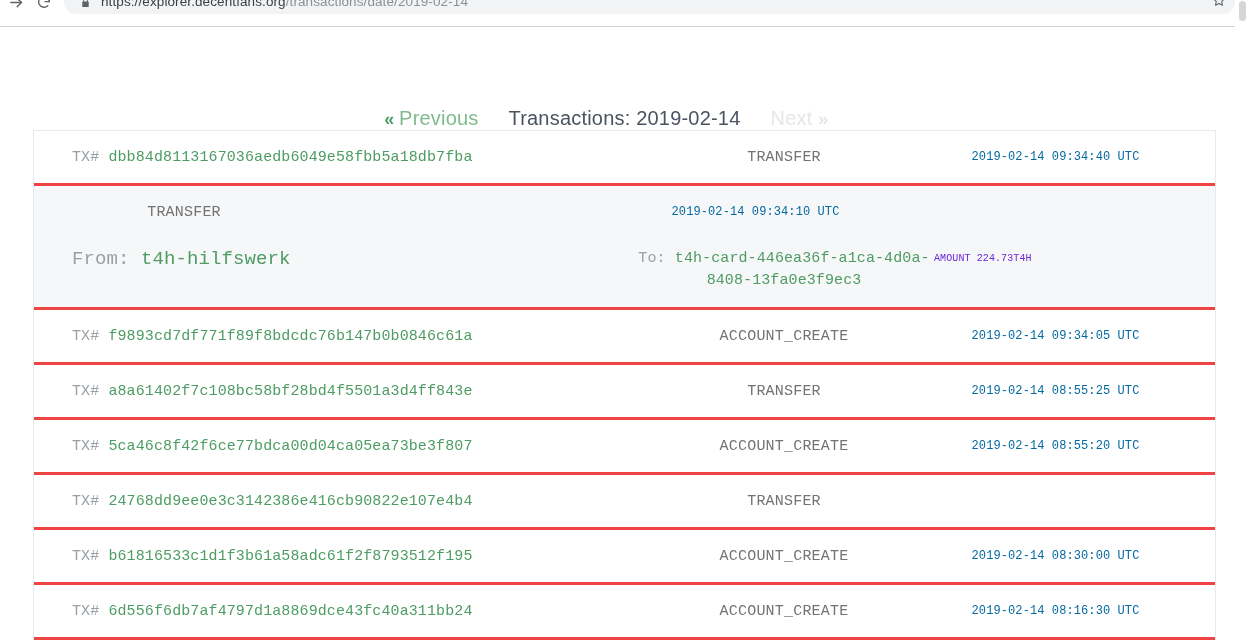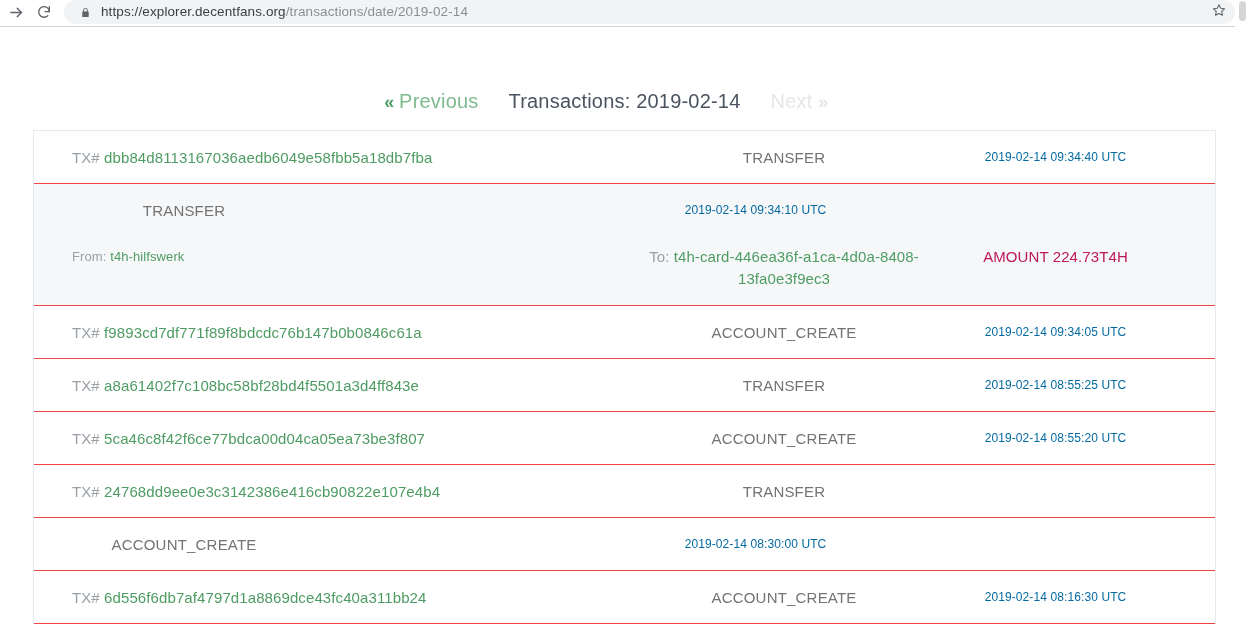--- a/index.html
+++ b/index.html
@@ -10,21 +10,21 @@
     font-family: "Liberation Sans", sans-serif;
     overflow: hidden;
   }
 
   
   .browser-toolbar {
     position: relative;
     height: 27px;
     background: #ffffff;
     display: flex;
-    align-items: flex-start;
+    align-items: flex-end;
     padding: 0 8px 12px 2px;
     border-bottom: 1px solid #cfd2d4;
   }
   .nav-btn {
     width: 28px;
     height: 24px;
     display: flex;
     align-items: center;
     justify-content: center;
     flex: 0 0 auto;
@@ -96,21 +96,21 @@
   .page {
     position: relative;
     width: 1249px;
     height: 615px;
     background: #ffffff;
     overflow: hidden;
   }
 
   .page-header {
     display: flex;
-    align-items: flex-start;
+    align-items: flex-end;
     justify-content: center;
     padding-top: 63px;
     height: 103px;
   }
   .pager-link {
     font-size: 20px;
     color: #7fba8e;
     white-space: nowrap;
     letter-spacing: 0.2px;
   }
@@ -139,22 +139,23 @@
 
   .tx-table {
     margin: 0 33px 0 33px;
     width: 1183px;
     border: 1px solid #e7e9ec;
     border-bottom: none;
     background: #ffffff;
   }
 
   .tx-row {
-    border-bottom: 1px solid #ef4444;
+    border-bottom: 3px solid #ef4444;
     padding: 0;
+    font-family: Liberation Mono, monospace;
   }
   .tx-row.alt { background: #f6f7f8; }
 
   .tx-line {
     display: flex;
     align-items: center;
     height: 52px;
   }
   .tx-line.detail { height: 69px; align-items: flex-start; padding-top: 10px; }
 
@@ -182,37 +183,36 @@
     padding-right: 38px;
     font-size: 12px;
     color: #0369a1;
     letter-spacing: 0.1px;
     white-space: nowrap;
   }
 
   .detail-from {
     flex: 0 0 600px;
     padding-left: 38px;
-    font-size: 13px;
+    font-size: 19px;
     letter-spacing: 0.1px;
     line-height: 22px;
   }
   .detail-to {
     flex: 0 0 300px;
     text-align: center;
     font-size: 15px;
     letter-spacing: 0.1px;
     line-height: 22px;
   }
   .detail-amount {
     flex: 1 1 auto;
-    text-align: center;
     padding-right: 38px;
-    font-size: 15px;
-    color: #be185d;
+    font-size: 10px;
+    color: #6d28d9;
     letter-spacing: 0.1px;
     line-height: 22px;
   }
 </style>
 </head>
 <body>
 
 <div class="browser-toolbar">
 
   <div class="nav-btn">
@@ -310,20 +310,21 @@
 
     <div class="tx-row">
       <div class="tx-line">
         <div class="col-hash"><span class="label-muted">TX#</span> <span class="val-green">24768dd9ee0e3c3142386e416cb90822e107e4b4</span></div>
         <div class="col-type">TRANSFER</div>
       </div>
     </div>
 
     <div class="tx-row">
       <div class="tx-line">
+        <div class="col-hash"><span class="label-muted">TX#</span> <span class="val-green">b61816533c1d1f3b61a58adc61f2f8793512f195</span></div>
         <div class="col-type">ACCOUNT_CREATE</div>
         <div class="col-time">2019-02-14 08:30:00 UTC</div>
       </div>
     </div>
 
     <div class="tx-row">
       <div class="tx-line">
         <div class="col-hash"><span class="label-muted">TX#</span> <span class="val-green">6d556f6db7af4797d1a8869dce43fc40a311bb24</span></div>
         <div class="col-type">ACCOUNT_CREATE</div>
         <div class="col-time">2019-02-14 08:16:30 UTC</div>

